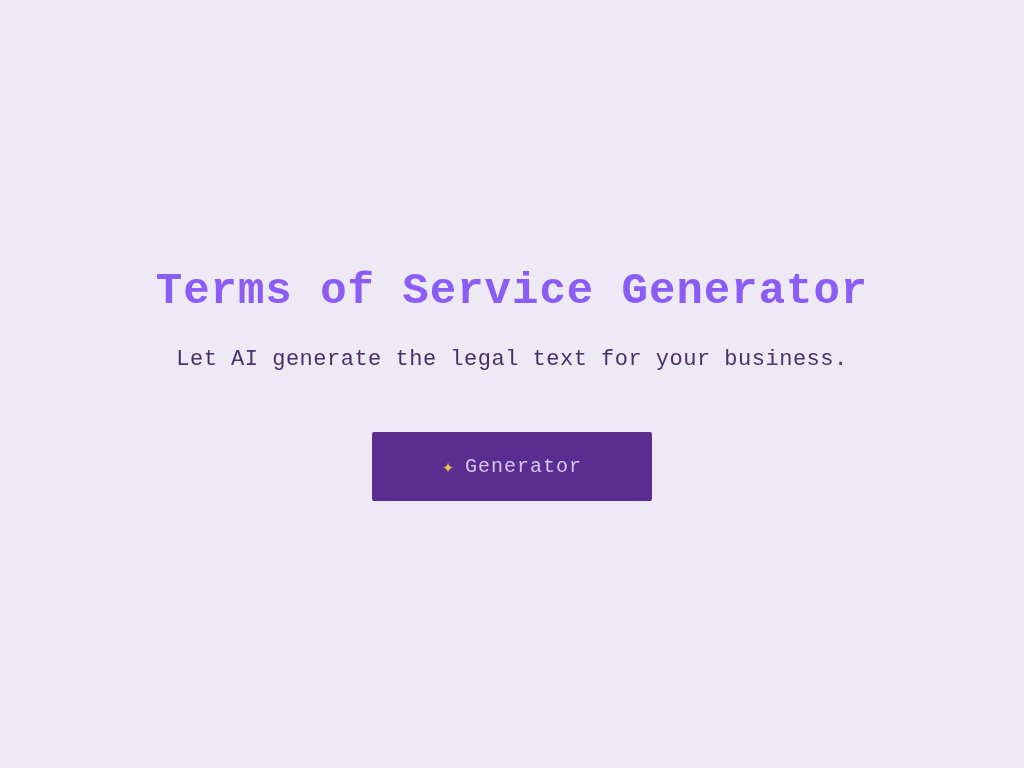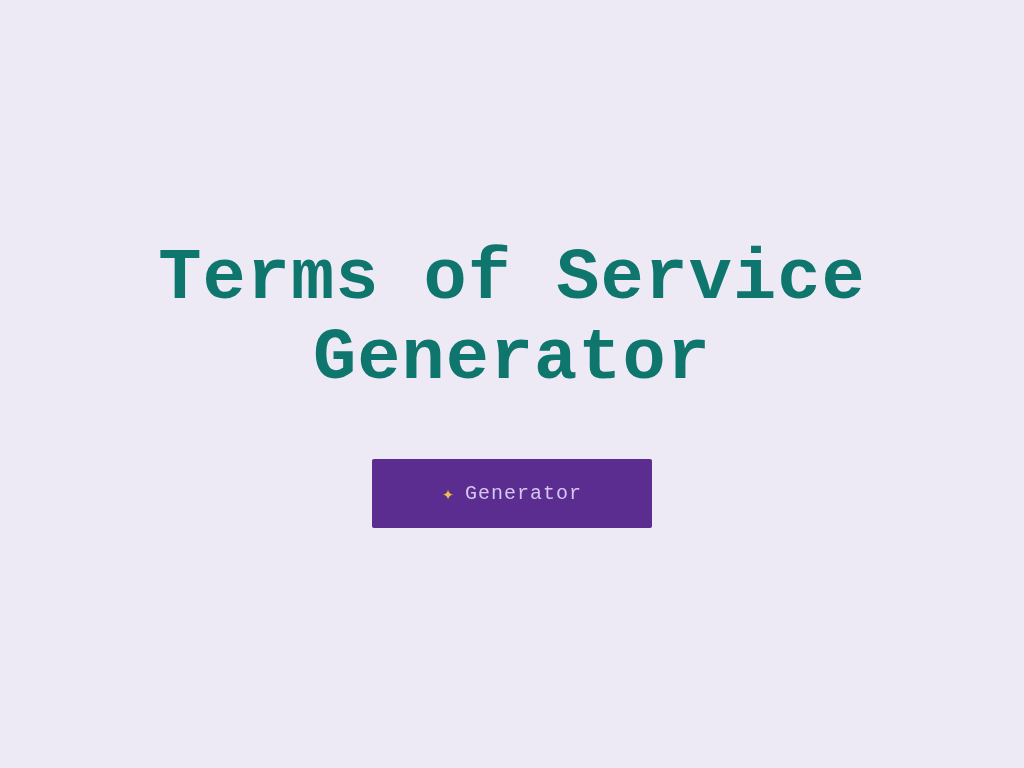--- a/index.html
+++ b/index.html
@@ -22,23 +22,23 @@
     .center-container {
       display: flex;
       flex-direction: column;
       align-items: center;
       justify-content: center;
       text-align: center;
       gap: 28px;
     }
 
     .main-title {
-      font-size: 72px;
+      font-size: 44px;
       font-weight: 700;
-      color: #0f766e;
+      color: #8b5cf6;
       font-family: 'Courier New', Courier, monospace;
       letter-spacing: 1px;
       line-height: 1.1;
     }
 
     .subtitle {
       font-size: 22px;
       color: #4a3068;
       font-family: 'Courier New', Courier, monospace;
       font-weight: 400;
@@ -67,17 +67,18 @@
     .sparkle-icon {
       color: #f0c040;
       font-size: 20px;
     }
   </style>
 </head>
 <body>
 
 <div class="center-container">
   <h1 class="main-title">Terms of Service Generator</h1>
+  <p class="subtitle">Let AI generate the legal text for your business.</p>
   <button class="generate-button">
     <span class="sparkle-icon">✦</span>
     <span>Generator</span>
   </button>
 </div>
 
 </body></html>

